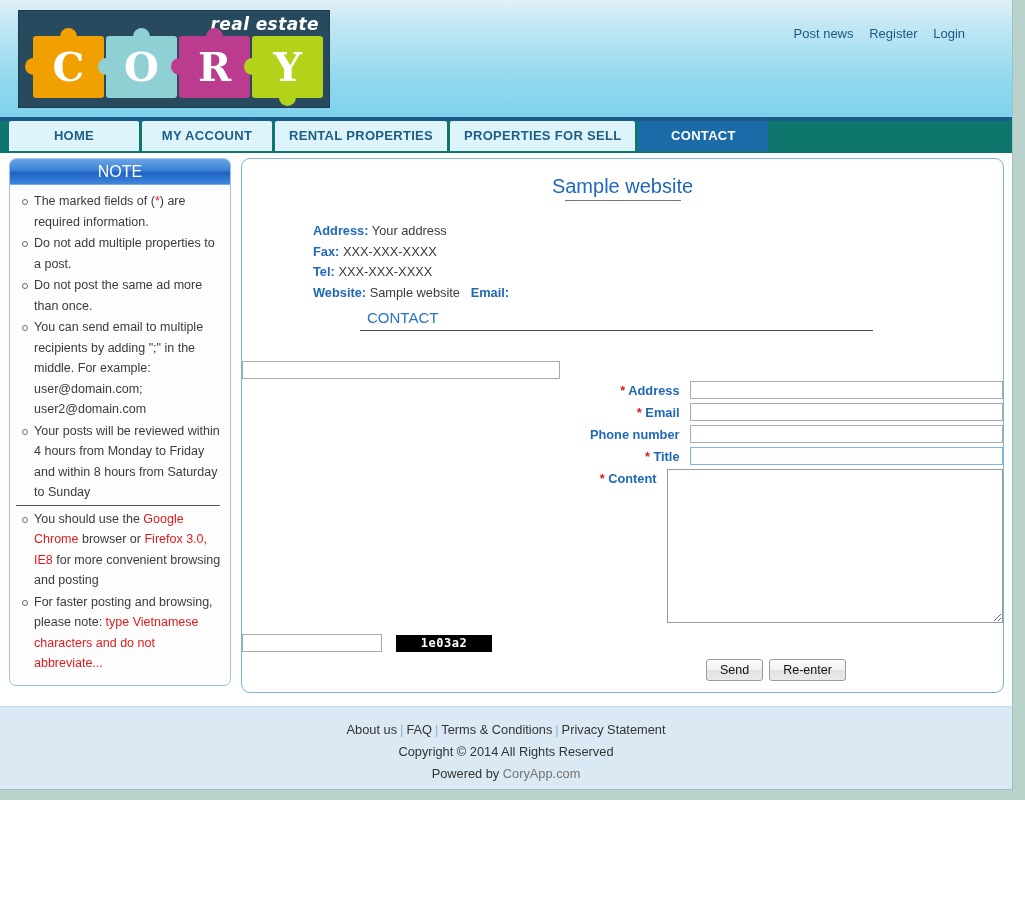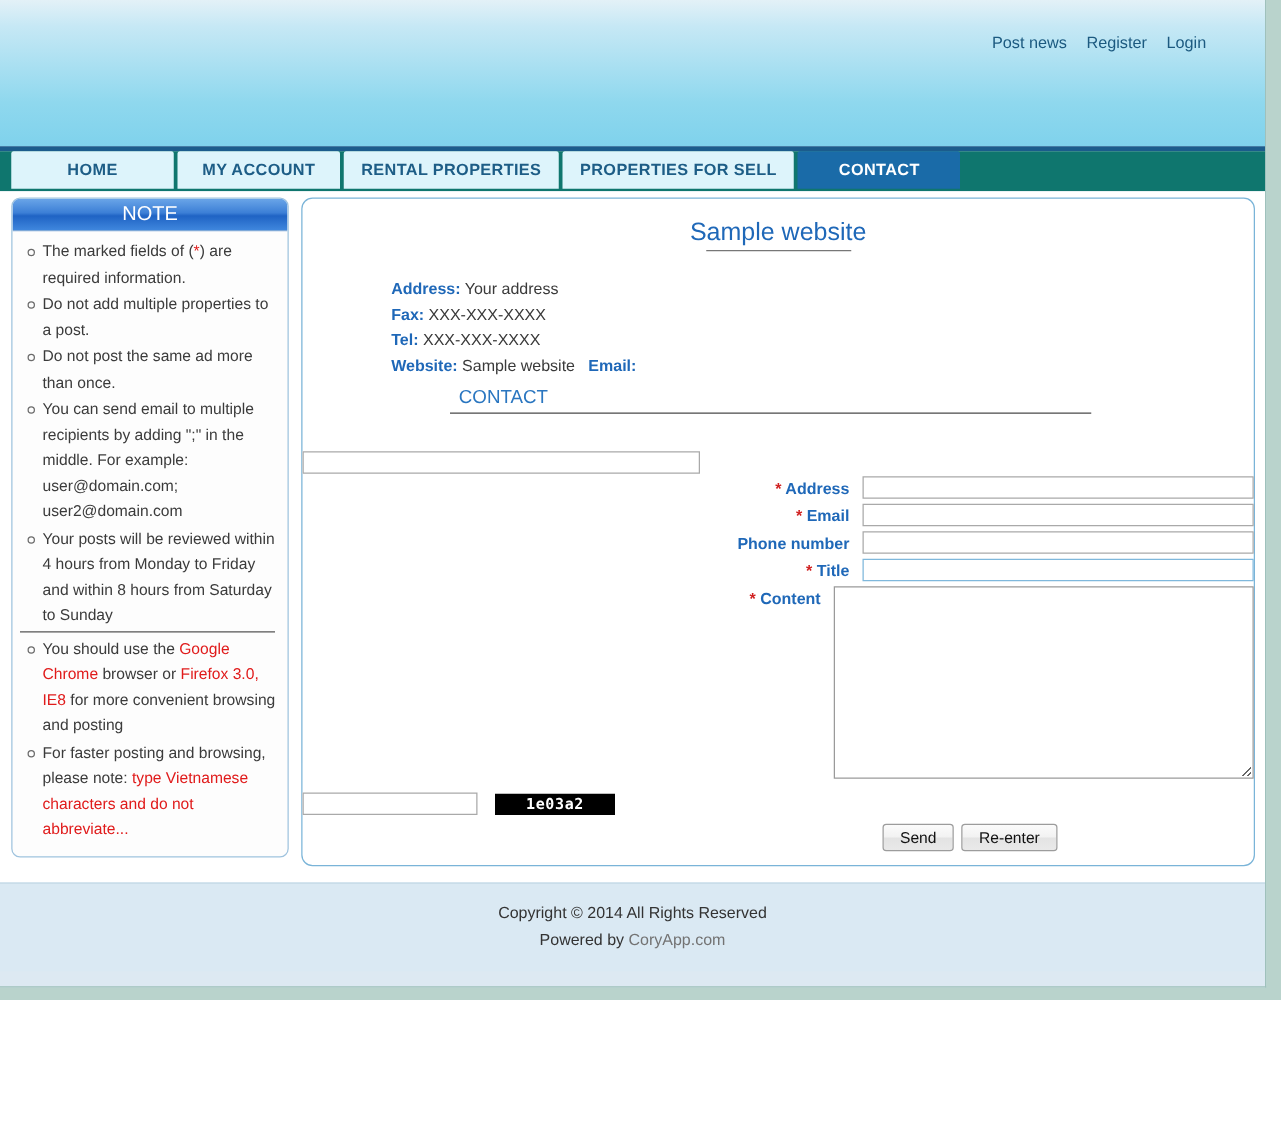--- a/index.html
+++ b/index.html
@@ -341,20 +341,29 @@
   .footer .powered a { color: #737373; }
 </style>
 </head>
 <body>
 
 <div id="root">
   <div class="page-shell">
     <div class="page-inner">
 
       <div class="header">
+        <div class="logo">
+          <div class="logo-tag">real estate</div>
+          <div class="puzzle-row">
+            <div class="pz pz-c">C</div>
+            <div class="pz pz-o">O</div>
+            <div class="pz pz-r">R</div>
+            <div class="pz pz-y">Y</div>
+          </div>
+        </div>
         <div class="top-links">
           <a href="#">Post news</a>
           <a href="#">Register</a>
           <a href="#">Login</a>
         </div>
       </div>
 
       <div class="navbar">
         <div class="tabs">
           <div class="tab">HOME</div>
@@ -430,19 +439,22 @@
 
             <div class="btn-row">
               <button class="btn">Send</button>
               <button class="btn">Re-enter</button>
             </div>
           </div>
         </div>
       </div>
 
       <div class="footer">
+        <div>
+          <a href="#">About us</a><span class="sepbar">|</span><a href="#">FAQ</a><span class="sepbar">|</span><a href="#">Terms &amp; Conditions</a><span class="sepbar">|</span><a href="#">Privacy Statement</a>
+        </div>
         <div>Copyright © 2014 All Rights Reserved</div>
         <div class="powered"><span>Powered by </span><a href="#">CoryApp.com</a></div>
       </div>
 
     </div>
   </div>
 </div>
 
 </body></html>

